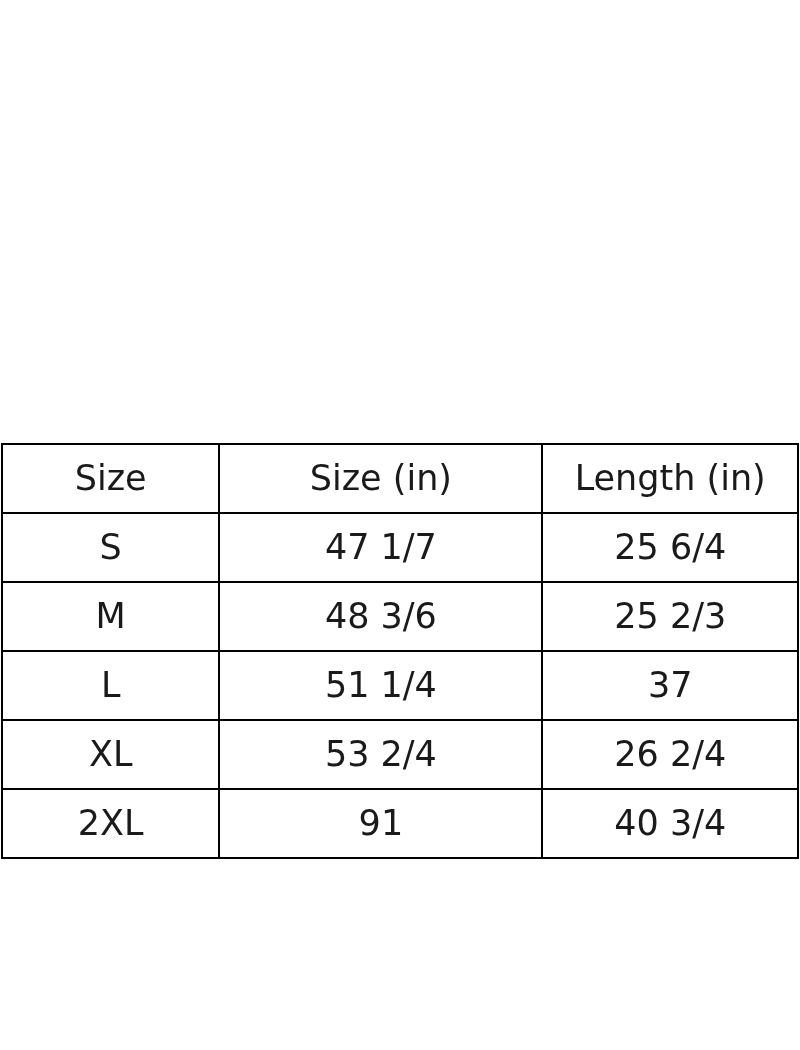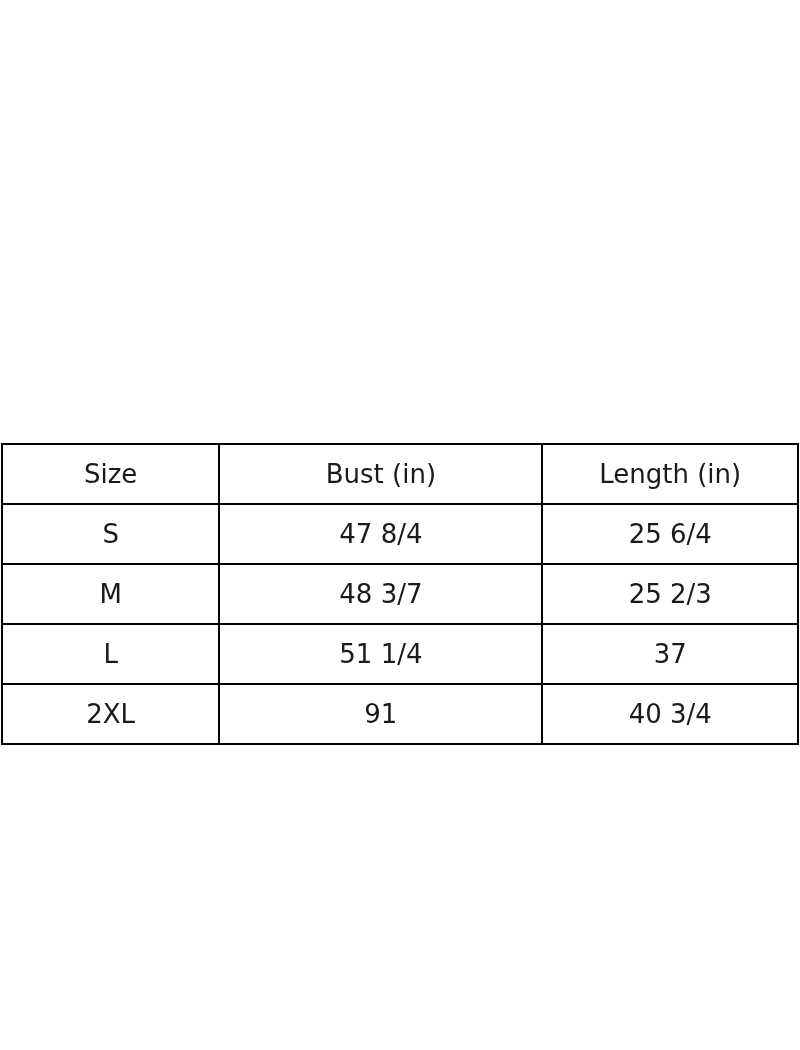--- a/index.html
+++ b/index.html
@@ -32,21 +32,21 @@
   table.size-table col.c0 { width: 27.3%; }
   table.size-table col.c1 { width: 40.6%; }
   table.size-table col.c2 { width: 32.1%; }
   table.size-table th,
   table.size-table td {
     border: 2px solid #000000;
     padding: 16px;
     margin: 0;
     text-align: center;
     vertical-align: middle;
-    font-size: 26px;
+    font-size: 35px;
     line-height: 1;
     font-weight: normal;
     color: #1a1a1a;
     white-space: nowrap;
     overflow: hidden;
   }
   table.size-table thead tr { height: 30px; }
   table.size-table tbody tr { height: 25px; }
 </style>
 </head>
@@ -56,39 +56,44 @@
 
   <table class="size-table">
     <colgroup>
       <col class="c0">
       <col class="c1">
       <col class="c2">
     </colgroup>
     <thead>
       <tr>
         <th>Size</th>
-        <th>Bust (in)</th>
+        <th>Size (in)</th>
         <th>Length (in)</th>
       </tr>
     </thead>
     <tbody>
       <tr>
         <td>S</td>
-        <td>47 8/4</td>
+        <td>47 1/7</td>
         <td>25 6/4</td>
       </tr>
       <tr>
         <td>M</td>
-        <td>48 3/7</td>
+        <td>48 3/6</td>
         <td>25 2/3</td>
       </tr>
       <tr>
         <td>L</td>
         <td>51 1/4</td>
         <td>37</td>
+      </tr>
+      <tr>
+        <td>XL</td>
+        <td>53 2/4</td>
+        <td>26 2/4</td>
       </tr>
       <tr>
         <td>2XL</td>
         <td>91</td>
         <td>40 3/4</td>
       </tr>
     </tbody>
   </table>
 
 </div>

